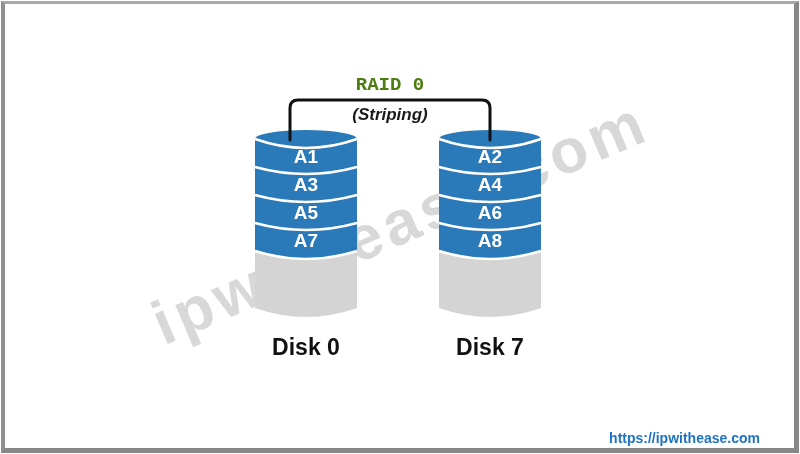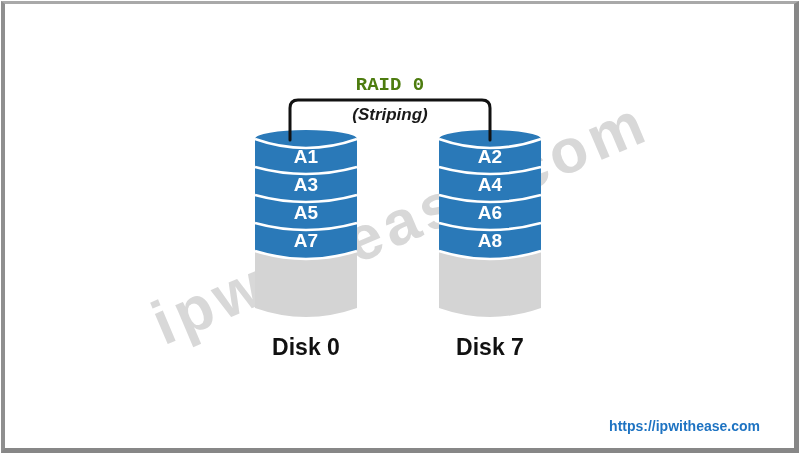--- a/index.html
+++ b/index.html
@@ -33,21 +33,21 @@
   .disk-0 { left:254px; }
   .disk-1 { left:438px; }
   .disk svg { display:block; }
   .disk-label { margin-top:4px; text-align:center; font-size:23px;
                 font-weight:bold; color:#111111; }
 
   .stripe-text { font-size:19px; font-weight:bold; fill:#ffffff;
                  font-family:"Liberation Sans", sans-serif; }
   .sep-arc { fill:none; stroke:#ffffff; stroke-width:2.5; }
 
-  .footer-link { position:absolute; right:40px; bottom:20px; z-index:4;
+  .footer-link { position:absolute; right:40px; bottom:8px; z-index:4;
                  font-size:14px; font-weight:bold; color:#1e73c2;
                  text-decoration:none; }
 </style>
 </head>
 <body>
 
 <div class="page">
 
   <div class="watermark">ipwithease.com</div>
 

